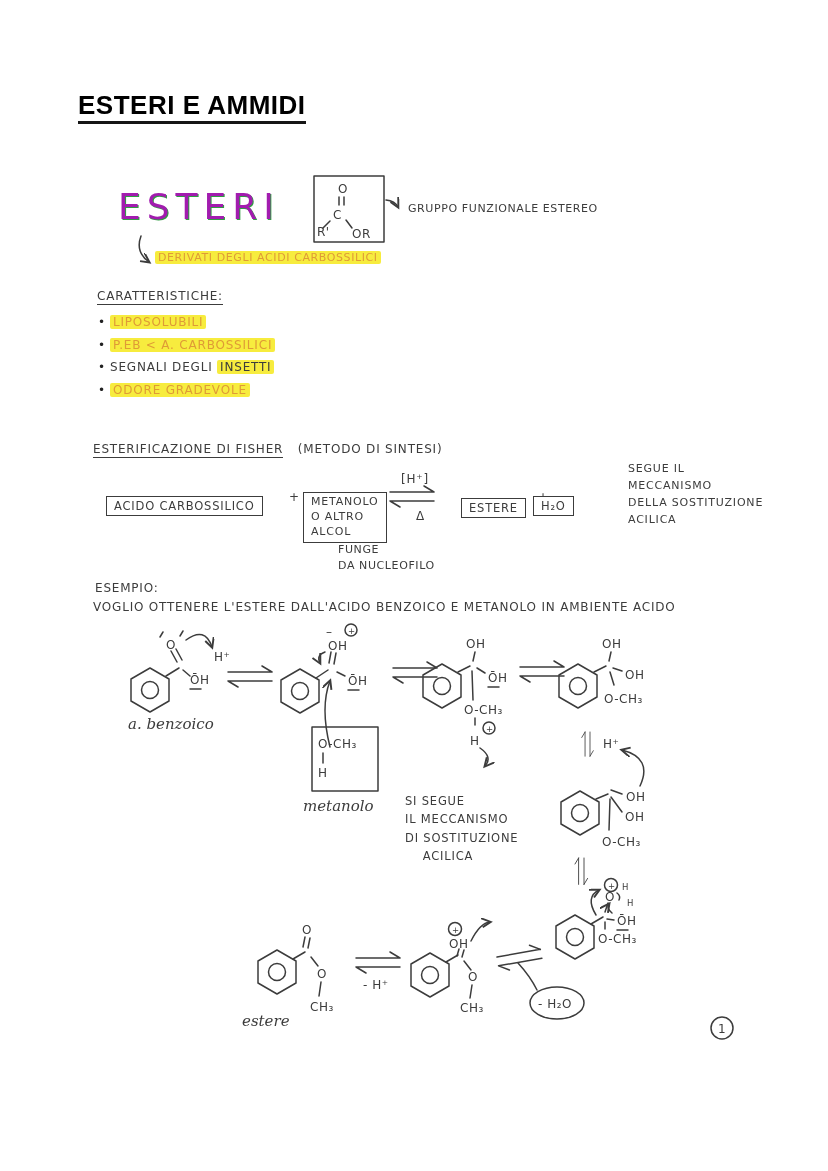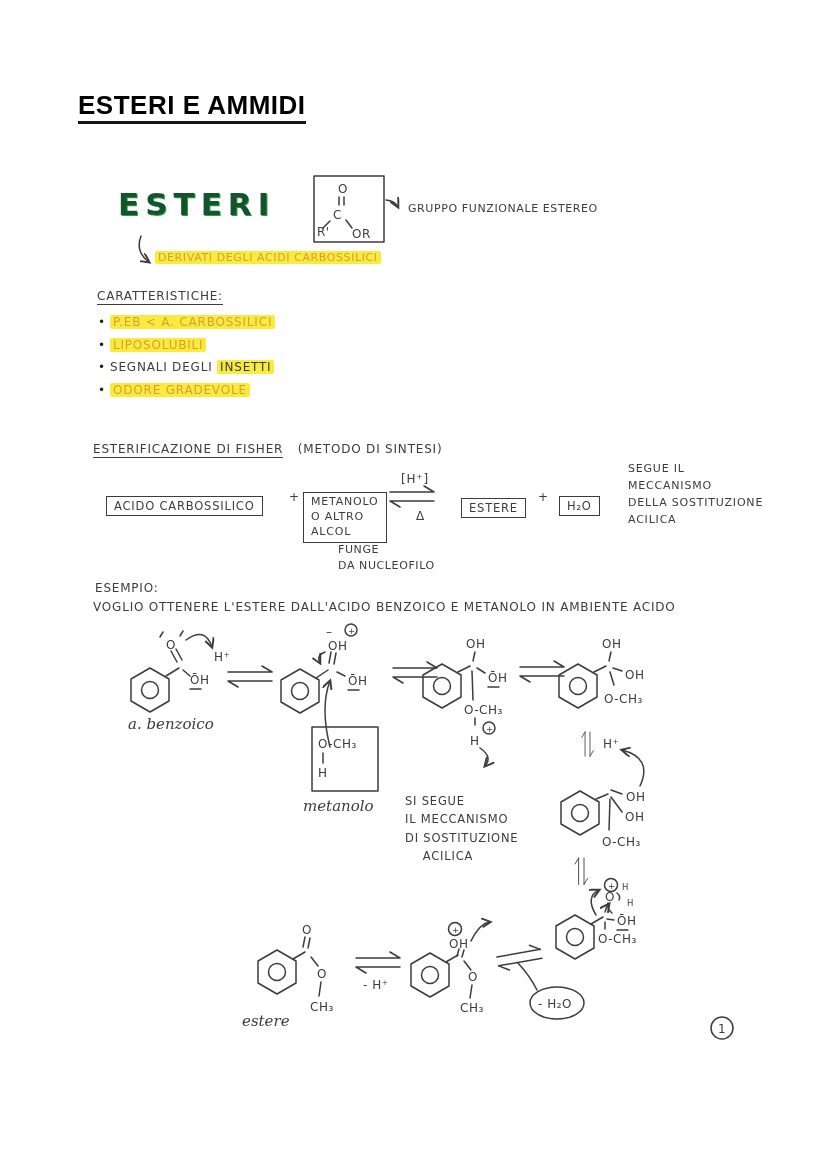--- a/index.html
+++ b/index.html
@@ -12,21 +12,21 @@
   .hand{font-size:12px;letter-spacing:.8px;line-height:1.45;color:#3c3c3c;}
   .small{font-size:11px;letter-spacing:.6px;}
   .pre{white-space:pre;}
   .hl{background:#f7ec3e;padding:0 3px;border-radius:2px;}
   .orange{color:#df9b36;}
   .title{
     font-family:"Liberation Sans",sans-serif;font-weight:bold;font-size:26px;
     color:#000000;letter-spacing:.5px;border-bottom:3.5px solid #161616;padding-bottom:1px;
   }
   .green-head{
-    font-weight:bold;font-size:31px;letter-spacing:6px;color:#14532d;
+    font-weight:normal;font-size:36px;letter-spacing:6px;color:#a21caf;
     text-shadow:1px 1px 0 #2f9e41;
   }
   .u{border-bottom:1.6px solid #3c3c3c;padding-bottom:1px;}
   .box{border:1.7px solid #3c3c3c;padding:2px 7px;font-size:11.5px;letter-spacing:.8px;background:#fff;margin-top:12px;}
   ul.chars{list-style:none;margin:0;padding:0;}
   ul.chars li{margin-bottom:8.5px;font-size:12px;letter-spacing:.8px;}
   ul.chars .dot{display:inline-block;width:12px;color:#222;}
   svg text{font-family:"DejaVu Sans",sans-serif;font-size:12px;fill:#3c3c3c;letter-spacing:.5px;}
   svg text.tiny{font-size:8.5px;}
   svg text.cursive{font-family:"DejaVu Serif",serif;font-style:italic;font-size:15px;letter-spacing:0;}
@@ -226,41 +226,41 @@
 
   <div class="abs hand small" style="left:155px;top:250px;">
     <span class="hl orange">DERIVATI DEGLI ACIDI CARBOSSILICI</span>
   </div>
 
   <div class="abs hand" style="left:97px;top:288px;">
     <span class="u">CARATTERISTICHE:</span>
   </div>
 
   <ul class="chars abs" style="left:98px;top:315px;">
+    <li><span class="dot">•</span><span class="hl orange">LIPOSOLUBILI</span></li>
     <li><span class="dot">•</span><span class="hl orange">P.EB &lt; A. CARBOSSILICI</span></li>
-    <li><span class="dot">•</span><span class="hl orange">LIPOSOLUBILI</span></li>
     <li><span class="dot">•</span><span>SEGNALI DEGLI </span><span class="hl">INSETTI</span></li>
     <li><span class="dot">•</span><span class="hl orange">ODORE GRADEVOLE</span></li>
   </ul>
 
   <div class="abs hand" style="left:93px;top:441px;">
     <span class="u">ESTERIFICAZIONE DI FISHER</span>
     <span style="margin-left:10px;">(METODO DI SINTESI)</span>
   </div>
 
   <div class="abs box" style="left:106px;top:484px;">ACIDO CARBOSSILICO</div>
   <div class="abs hand" style="left:289px;top:489px;">+</div>
   <div class="abs box pre" style="left:303px;top:480px;font-size:11px;line-height:1.35;">METANOLO
 O ALTRO
 ALCOL</div>
   <div class="abs hand" style="left:401px;top:471px;">[H⁺]</div>
   <div class="abs hand" style="left:416px;top:508px;">Δ</div>
   <div class="abs box" style="left:461px;top:486px;">ESTERE</div>
   <div class="abs hand" style="left:538px;top:489px;">+</div>
-  <div class="abs box" style="left:559px;top:484px;">H₂O</div>
+  <div class="abs box" style="left:533px;top:484px;">H₂O</div>
   <div class="abs hand small pre" style="left:338px;top:542px;">FUNGE
 DA NUCLEOFILO</div>
   <div class="abs hand pre" style="left:628px;top:460px;font-size:11px;line-height:1.55;">SEGUE IL
 MECCANISMO
 DELLA SOSTITUZIONE
 ACILICA</div>
 
   <div class="abs hand" style="left:95px;top:580px;">ESEMPIO:</div>
   <div class="abs hand" style="left:93px;top:599px;width:660px;">VOGLIO OTTENERE L'ESTERE DALL'ACIDO BENZOICO E METANOLO IN AMBIENTE ACIDO</div>
 

